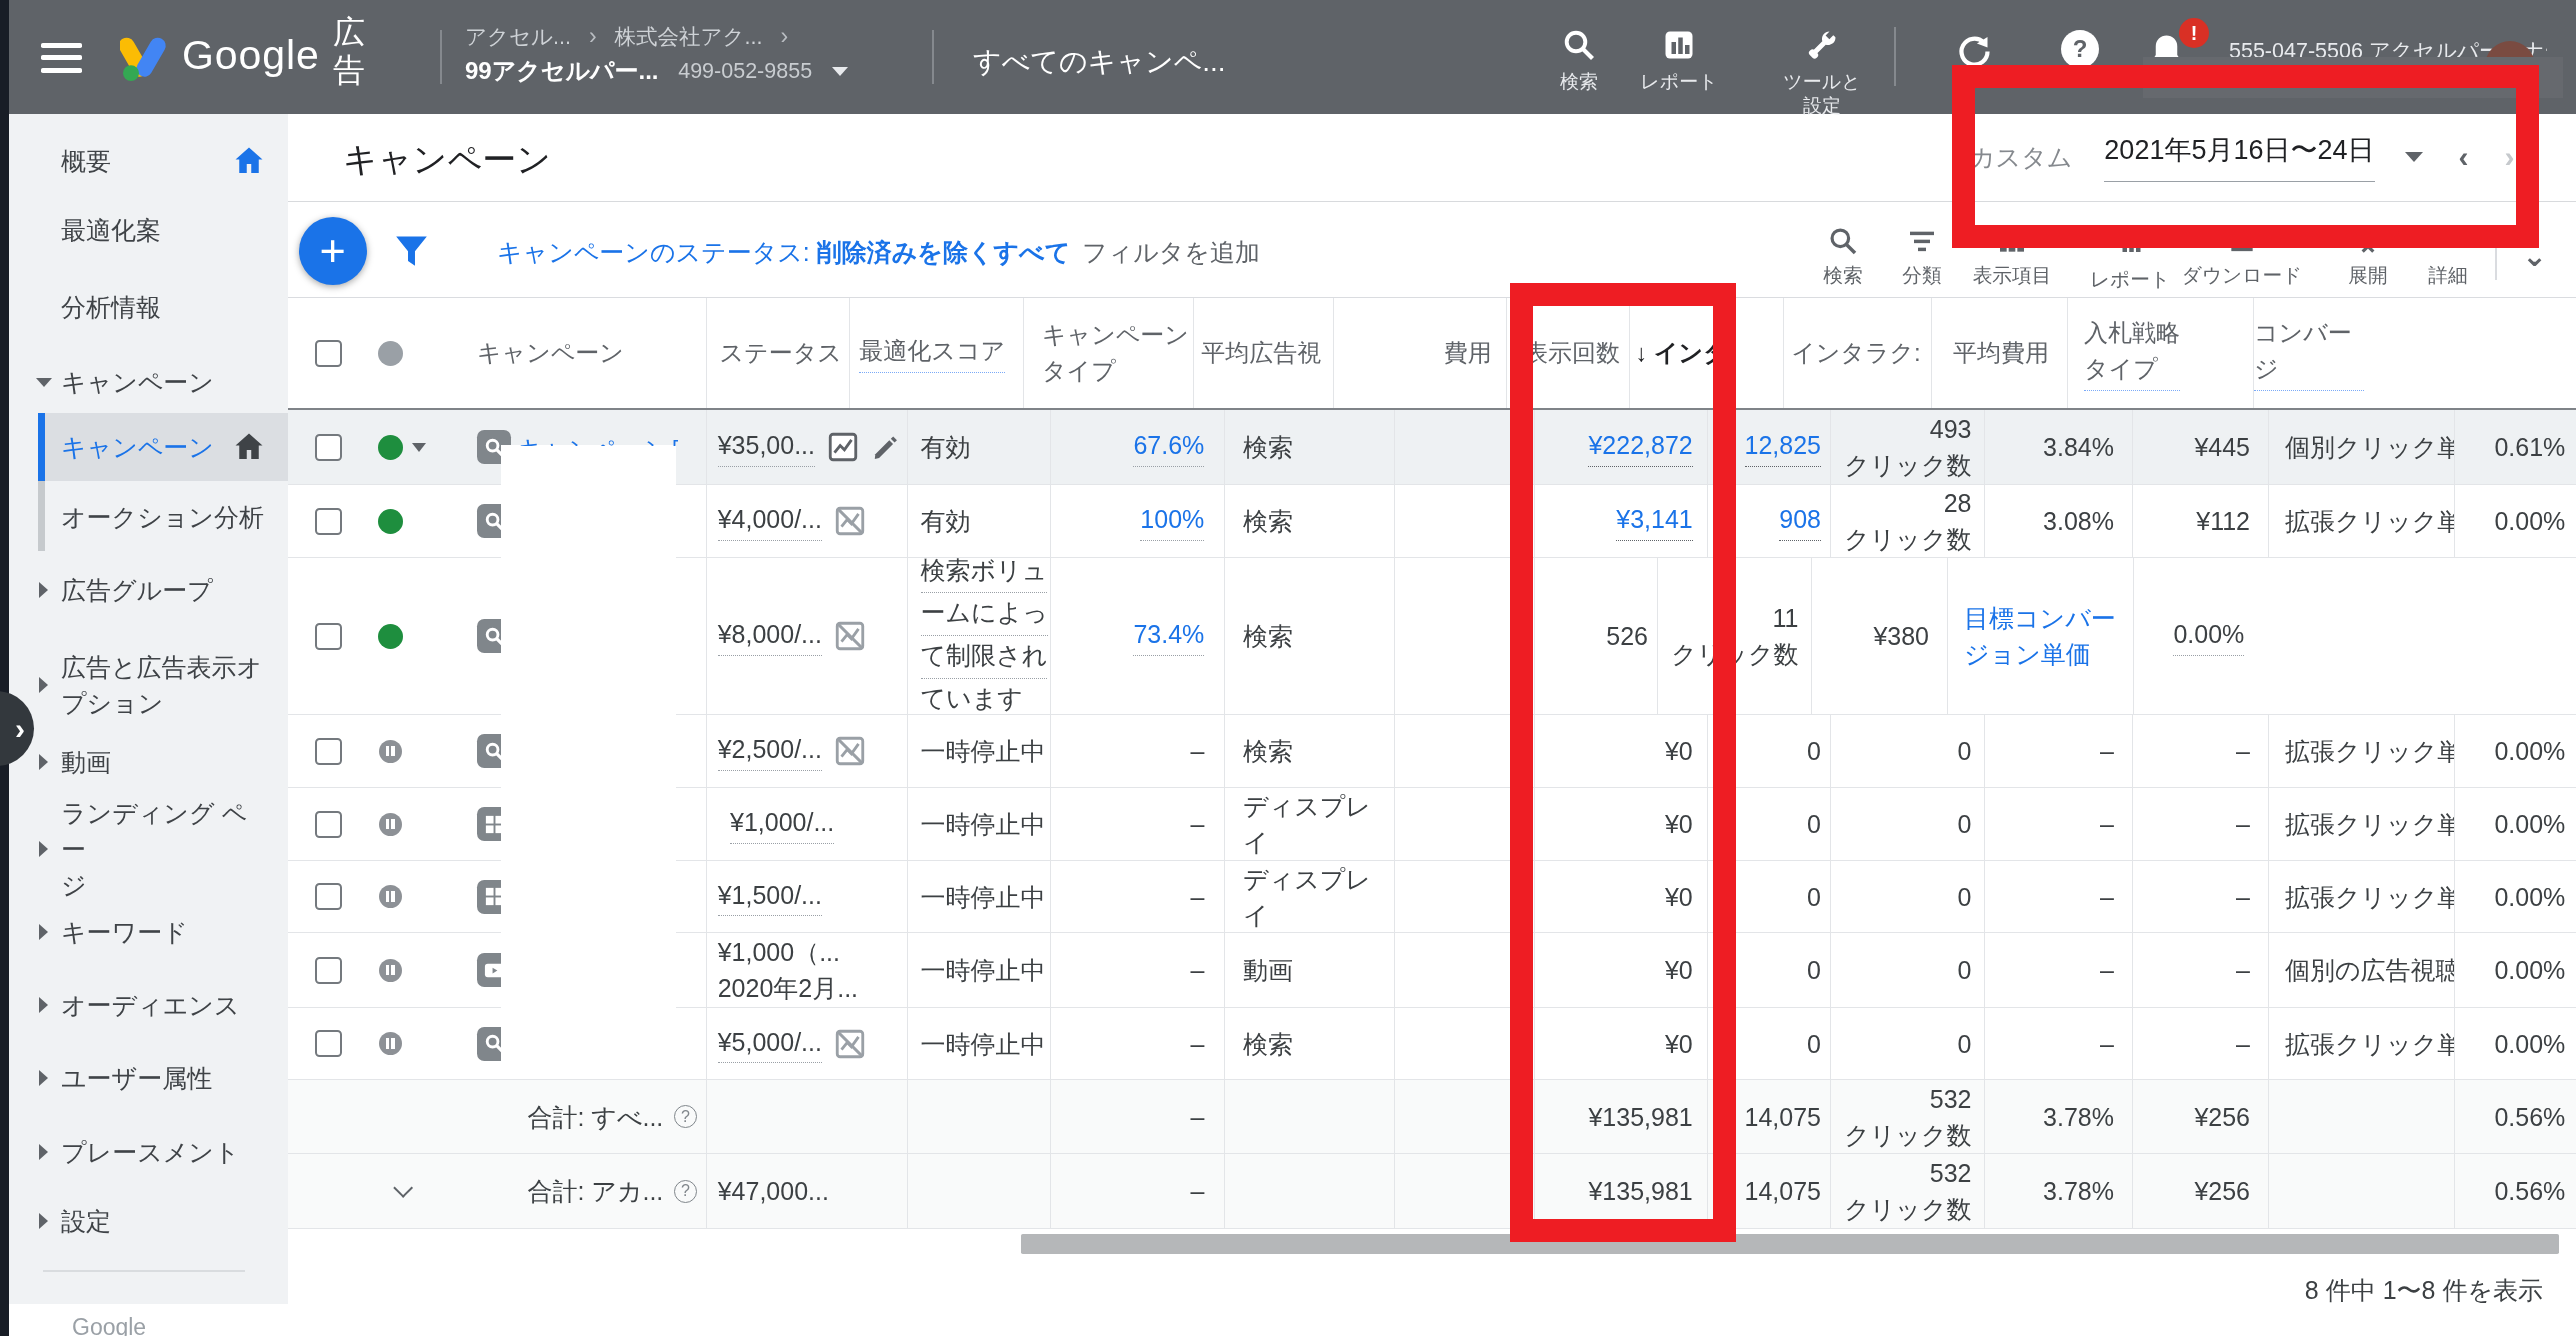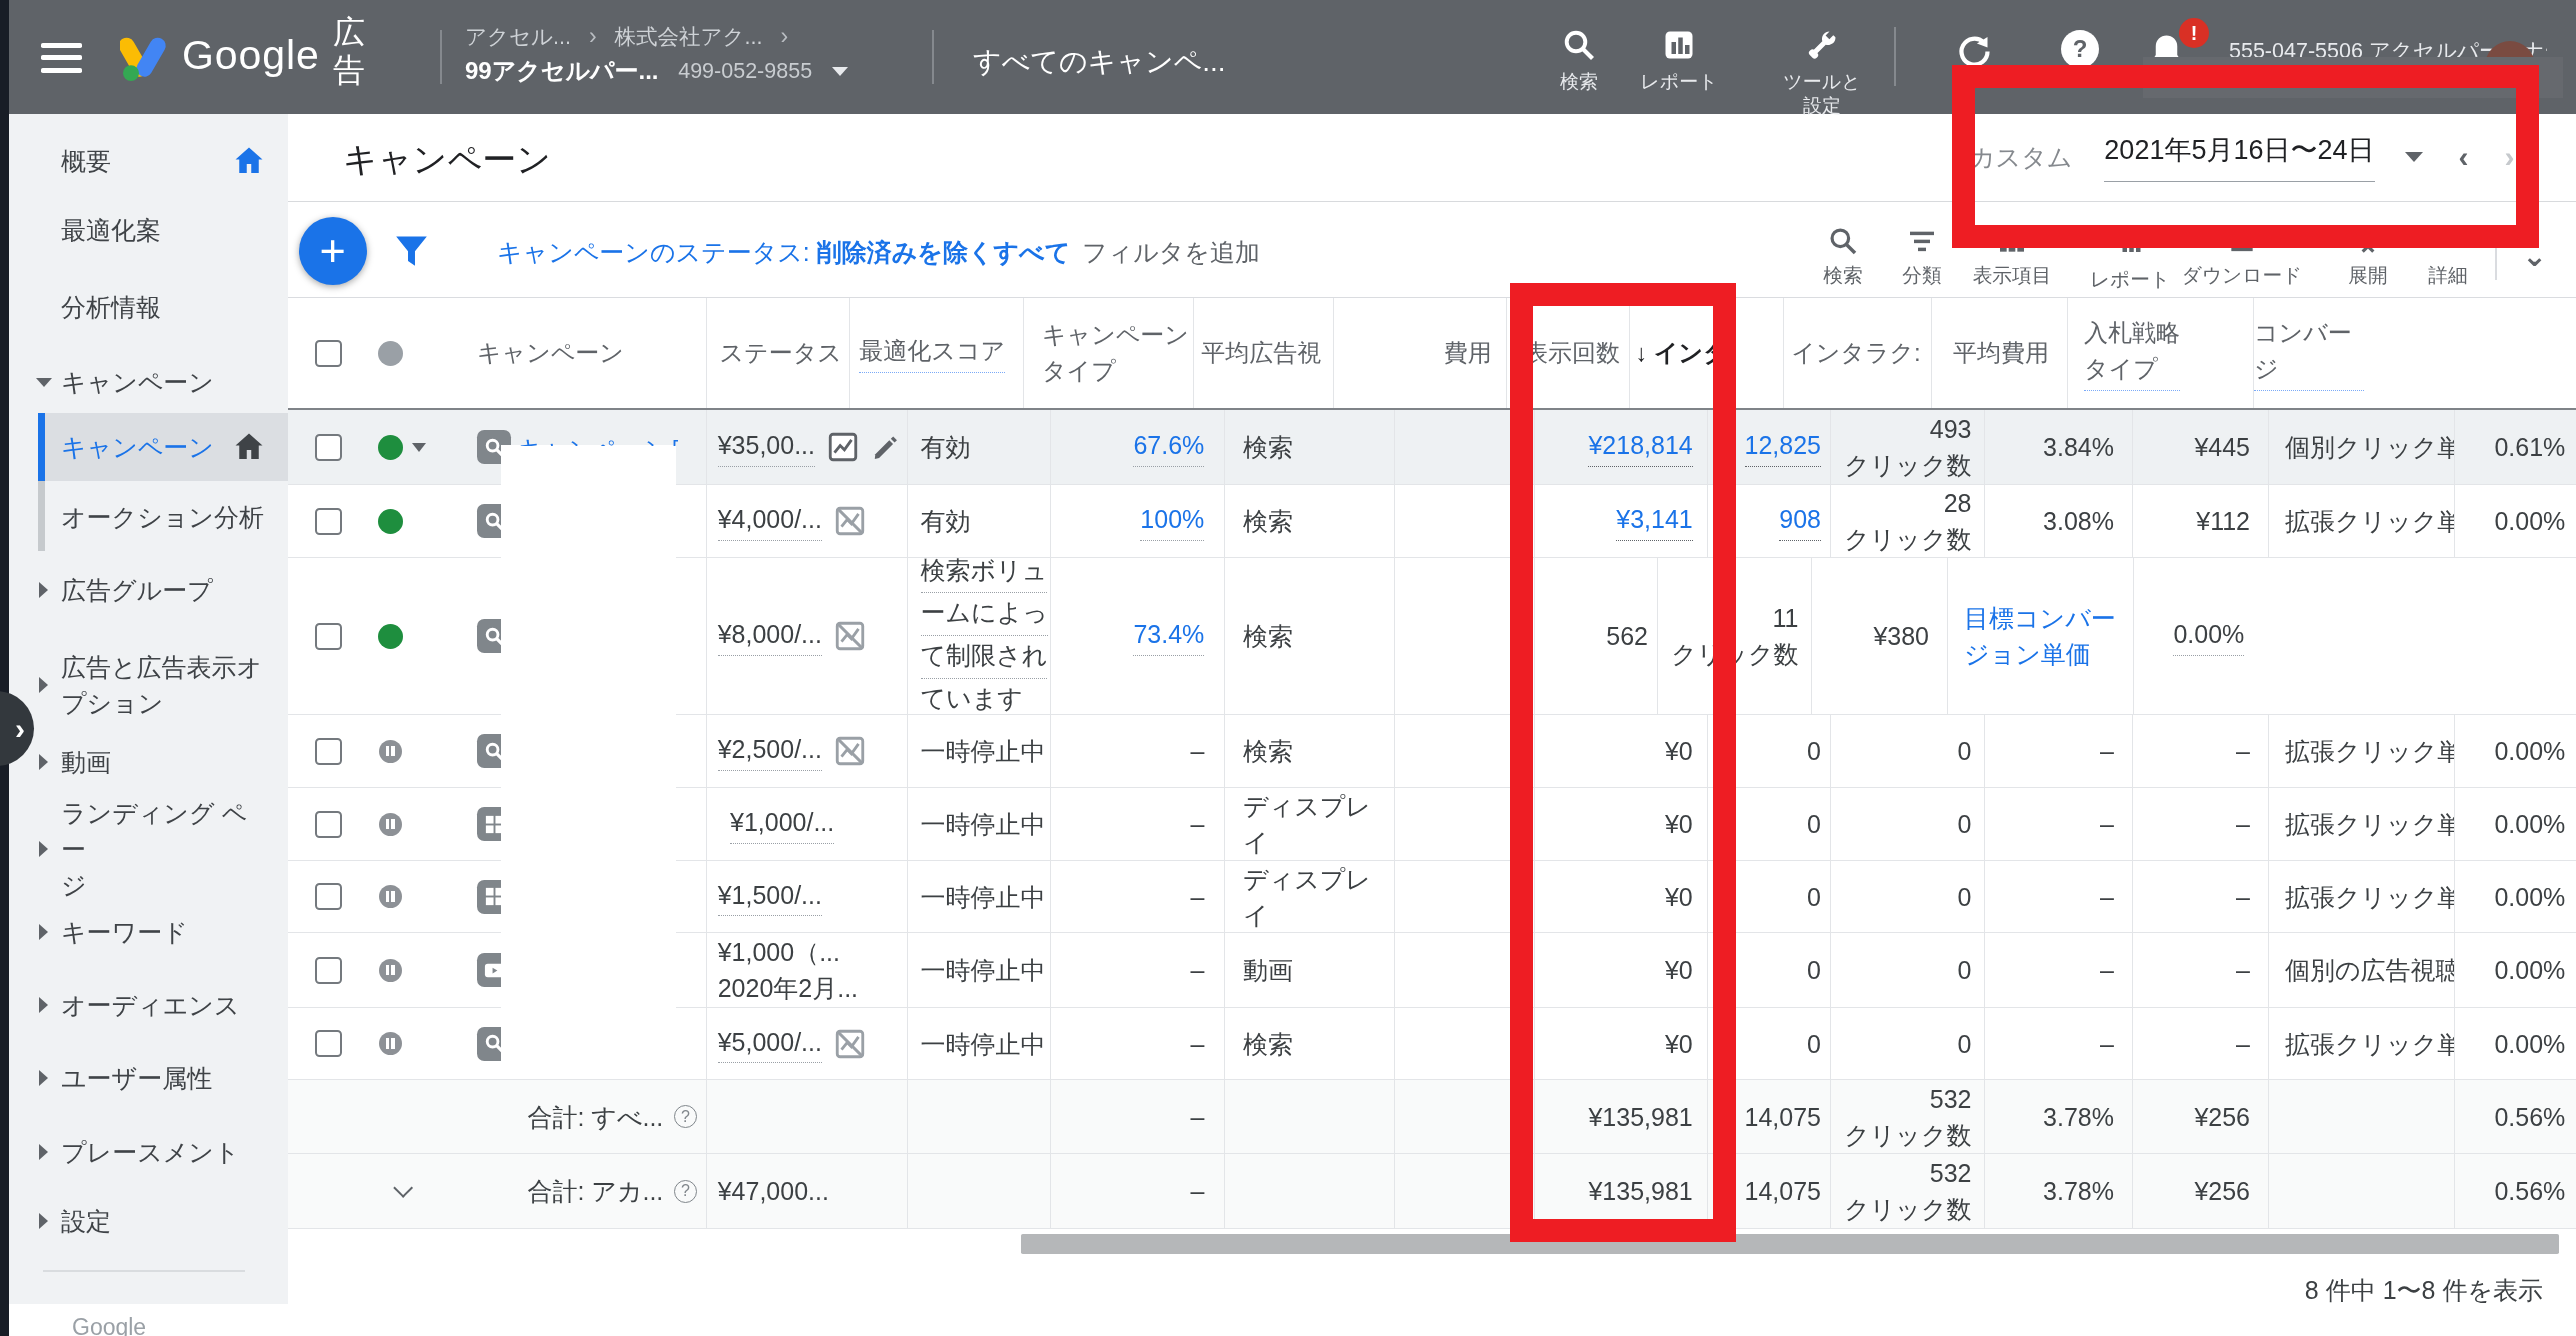--- a/index.html
+++ b/index.html
@@ -408,21 +408,21 @@
         <span style="margin-left:12.5px">有効</span>
       </div>
       <div class="tcell r" style="width:174px">
         <span class="lk du" style="margin-right:19.7px">67.6%</span>
       </div>
       <div class="tcell " style="width:170px">
         <span style="margin-left:18px">検索</span>
       </div>
       <div class="tcell " style="width:140px"></div>
       <div class="tcell r" style="width:173px">
-        <span class="lk dud" style="margin-right:14.3px">¥218,814</span>
+        <span class="lk dud" style="margin-right:14.3px">¥222,872</span>
       </div>
       <div class="tcell r" style="width:123px">
         <span class="lk dud" style="margin-right:9px">12,825</span>
       </div>
       <div class="tcell r" style="width:154px">
         <span class="stack ra" style="margin-right:12.5px">
           <span>493</span>
           <span>クリック数</span>
         </span>
       </div>
@@ -533,21 +533,21 @@
         </span>
       </div>
       <div class="tcell r" style="width:174px">
         <span class="lk du" style="margin-right:19.7px">73.4%</span>
       </div>
       <div class="tcell " style="width:170px">
         <span style="margin-left:18px">検索</span>
       </div>
       <div class="tcell " style="width:140px"></div>
       <div class="tcell r" style="width:123px">
-        <span class="" style="margin-right:9px">562</span>
+        <span class="" style="margin-right:9px">526</span>
       </div>
       <div class="tcell r" style="width:154px">
         <span class="stack ra" style="margin-right:12.5px">
           <span>11</span>
           <span>クリック数</span>
         </span>
       </div>
       <div class="tcell r" style="width:136px">
         <span style="margin-right:18px">¥380</span>
       </div>

